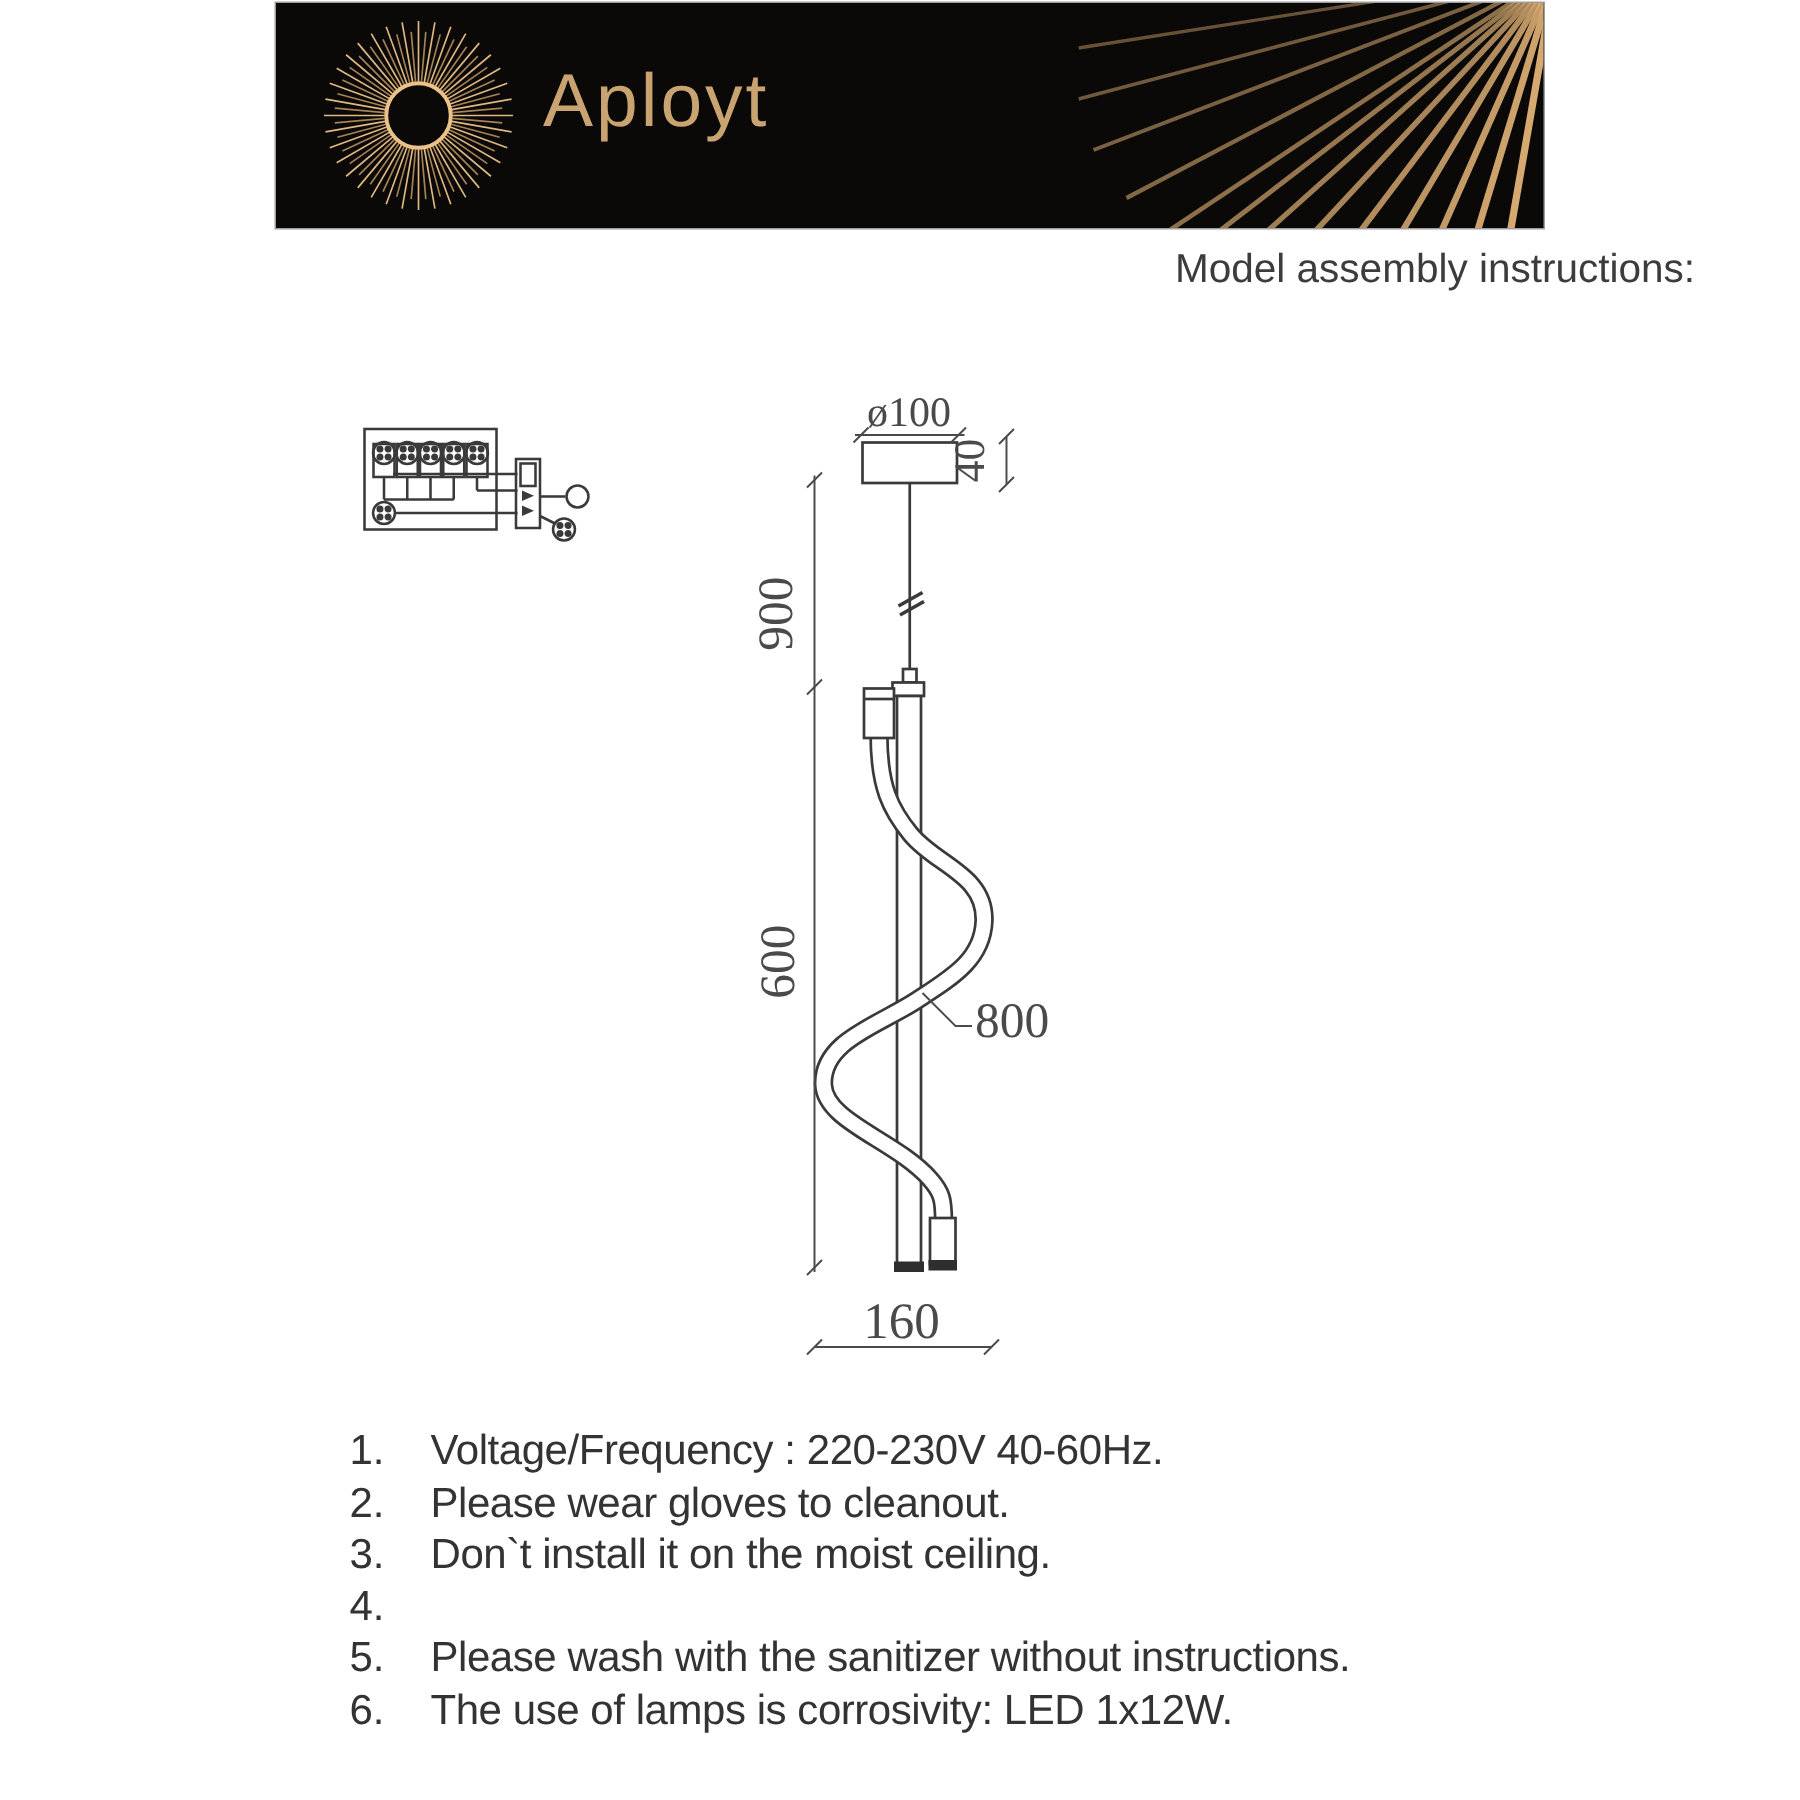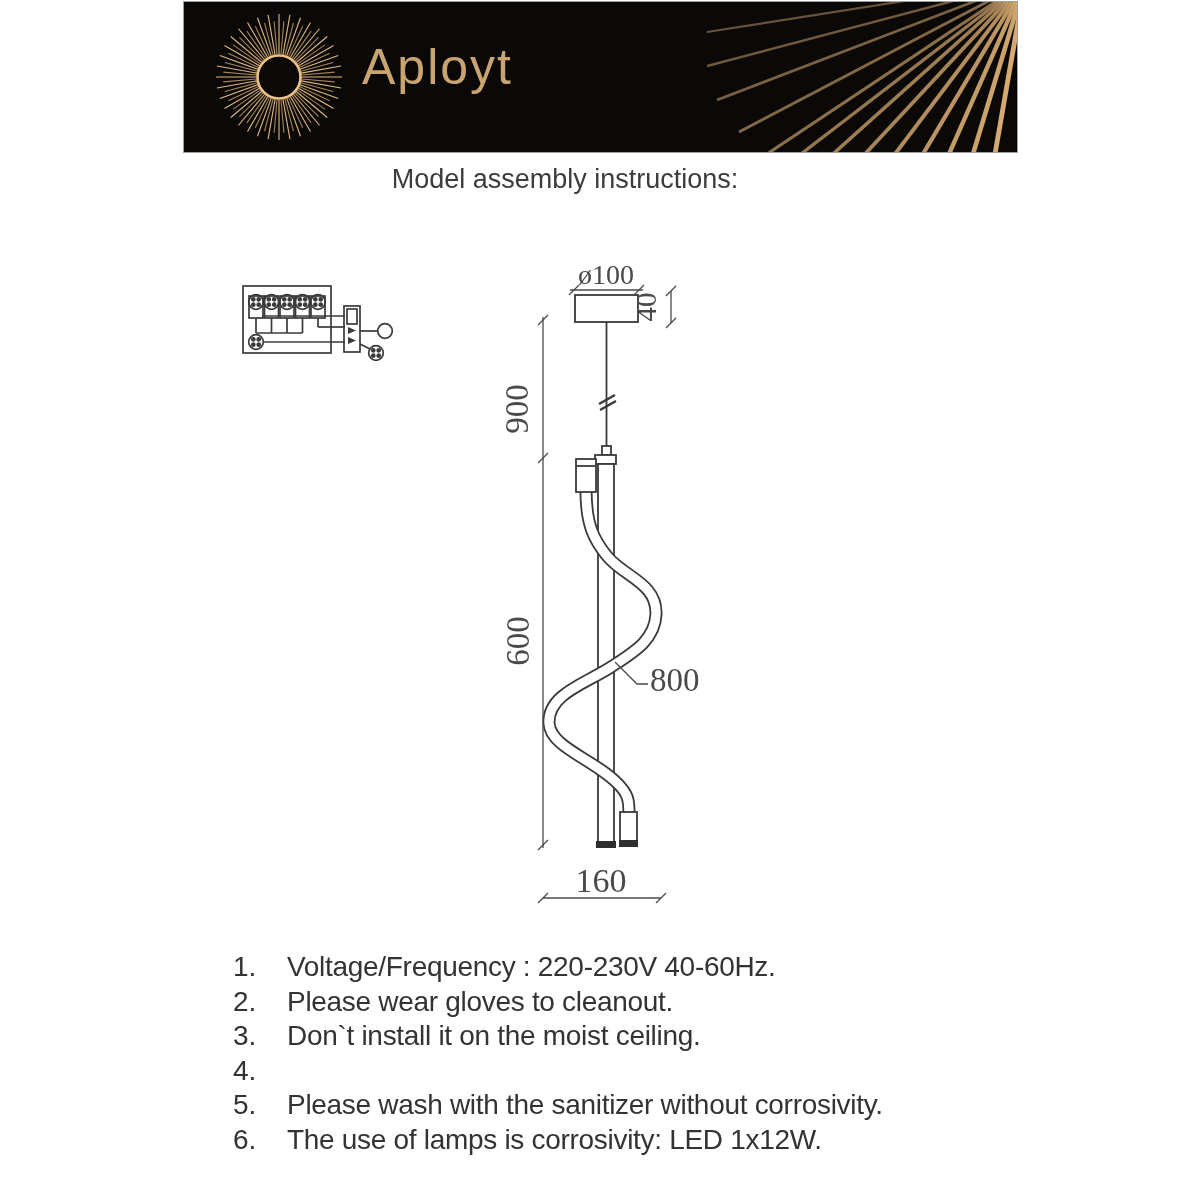--- a/index.html
+++ b/index.html
@@ -8,39 +8,39 @@
 
   
   .banner{position:absolute;left:184px;top:2px;width:833px;height:150px;
           background:#0b0908;box-shadow:0 0 0 1px #9e9e9e;overflow:hidden;}
   .sunburst{position:absolute;left:27px;top:7px;width:136px;height:136px;}
   .brand{position:absolute;left:178px;top:36px;font-size:50px;font-weight:400;
          letter-spacing:2px;color:#c9a470;}
   .rayfan{position:absolute;right:0;top:0;width:310px;height:150px;}
 
   
-  .title-block{position:absolute;left:0;top:162px;width:1130px;text-align:center;
+  .title-block{position:absolute;left:0;top:162px;width:1130px;text-align:right;
                color:#3c3c3c;font-size:27px;line-height:34px;font-weight:500;}
 
   
   .drawing{position:absolute;left:0;top:0;width:1200px;height:1200px;}
   .dimtext{font-family:"Liberation Serif","DejaVu Serif",serif;fill:#4a4a4a;}
 
   
   .instructions{position:absolute;left:233px;top:950px;color:#333333;font-size:28px;}
   .instr-row{display:flex;line-height:34.6px;}
   .instr-num{width:54px;flex:0 0 54px;}
   .instr-text{white-space:nowrap;letter-spacing:-0.3px;}
 </style>
 </head>
 <body>
 
 <div class="page">
 
-  <div class="banner" style="background: rgb(11, 9, 8);">
+  <div class="banner" style="background: rgb(11, 9, 8); padding-left: 12px;">
     <svg class="sunburst" viewBox="0 0 136 136">
       <g>
           <line x1="90.5" y1="68" x2="131" y2="68" stroke="#ecc288" stroke-width="1.1" opacity="0.95"></line>
           <line x1="90.41438070706428" y1="69.96100421182231" x2="123.78690309313775" y2="72.88072159386886" stroke="#d9ac72" stroke-width="1.1" opacity="0.75"></line>
           <line x1="90.15817444277468" y1="71.90708399750594" x2="130.04288843976911" y2="78.9398351930166" stroke="#ecc288" stroke-width="1.1" opacity="0.95"></line>
           <line x1="89.73333109150404" y1="73.82342851480672" x2="122.09184627218782" y2="82.49386652574117" stroke="#d9ac72" stroke-width="1.1" opacity="0.75"></line>
           <line x1="89.14308396768294" y1="75.69545322482755" x2="127.20063510951223" y2="89.54726902951712" stroke="#ecc288" stroke-width="1.1" opacity="0.95"></line>
           <line x1="88.39192520832462" y1="77.50891088916573" x2="118.7532360740524" y2="91.66662265747917" stroke="#d9ac72" stroke-width="1.1" opacity="0.75"></line>
           <line x1="87.48557158514987" y1="79.25" x2="122.55960043841964" y2="99.5" stroke="#ecc288" stroke-width="1.1" opacity="0.95"></line>
           <line x1="86.43092099650232" y1="80.90546981789853" x2="113.87251448018354" y2="100.12028043565857" stroke="#d9ac72" stroke-width="1.1" opacity="0.75"></line>
@@ -257,21 +257,21 @@
     </div>
     <div class="instr-row">
       <span class="instr-num">3.</span>
       <span class="instr-text">Don`t install it on the moist ceiling.</span>
     </div>
     <div class="instr-row">
       <span class="instr-num">4.</span>
     </div>
     <div class="instr-row">
       <span class="instr-num">5.</span>
-      <span class="instr-text">Please wash with the sanitizer without corrosivity.</span>
+      <span class="instr-text">Please wash with the sanitizer without instructions.</span>
     </div>
     <div class="instr-row">
       <span class="instr-num">6.</span>
       <span class="instr-text">The use of lamps is corrosivity: LED 1x12W.</span>
     </div>
   </div>
 
 </div>
 
 </body></html>

